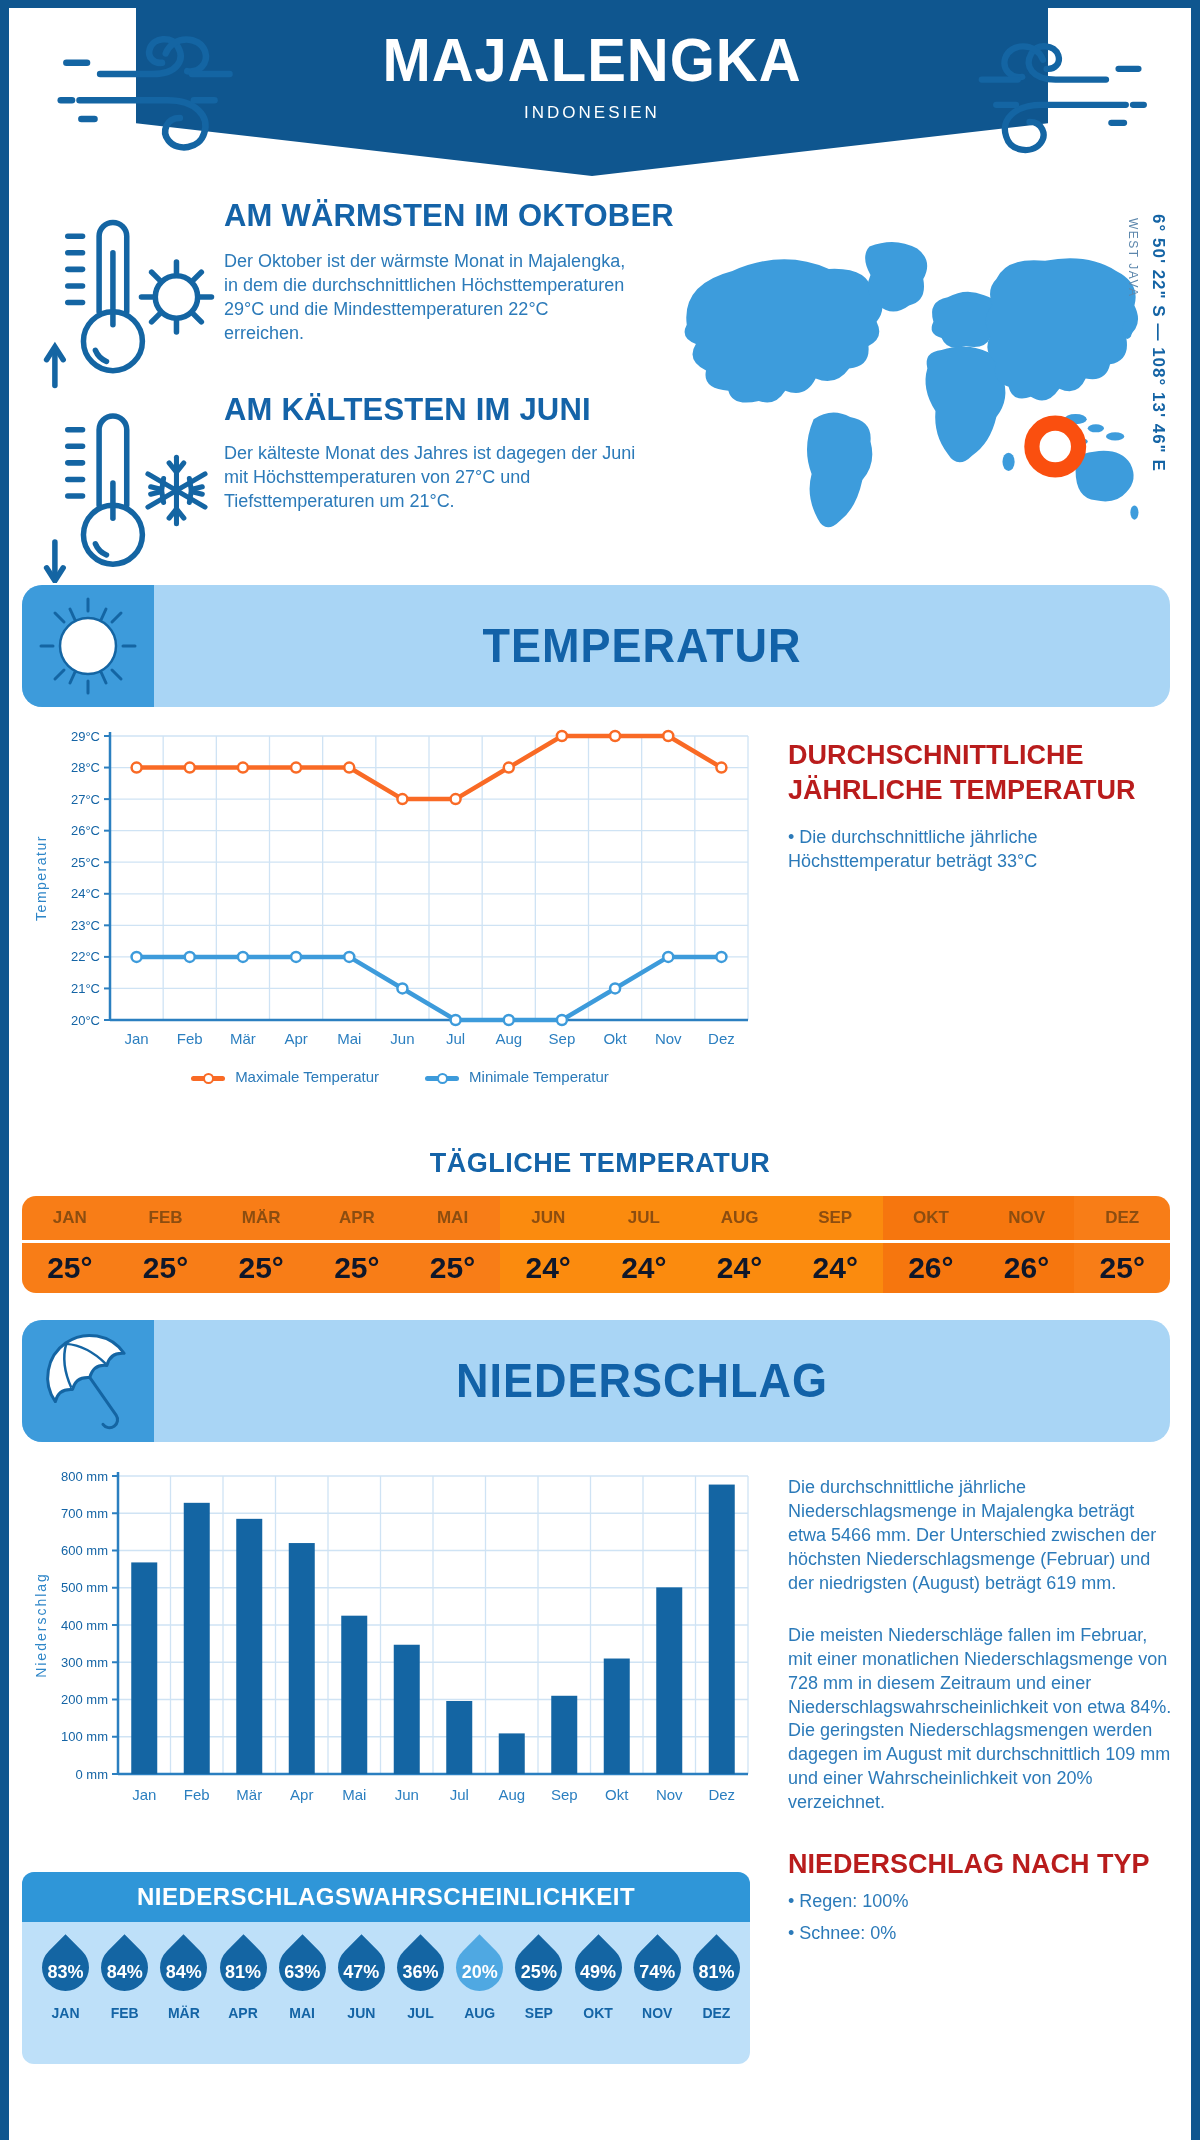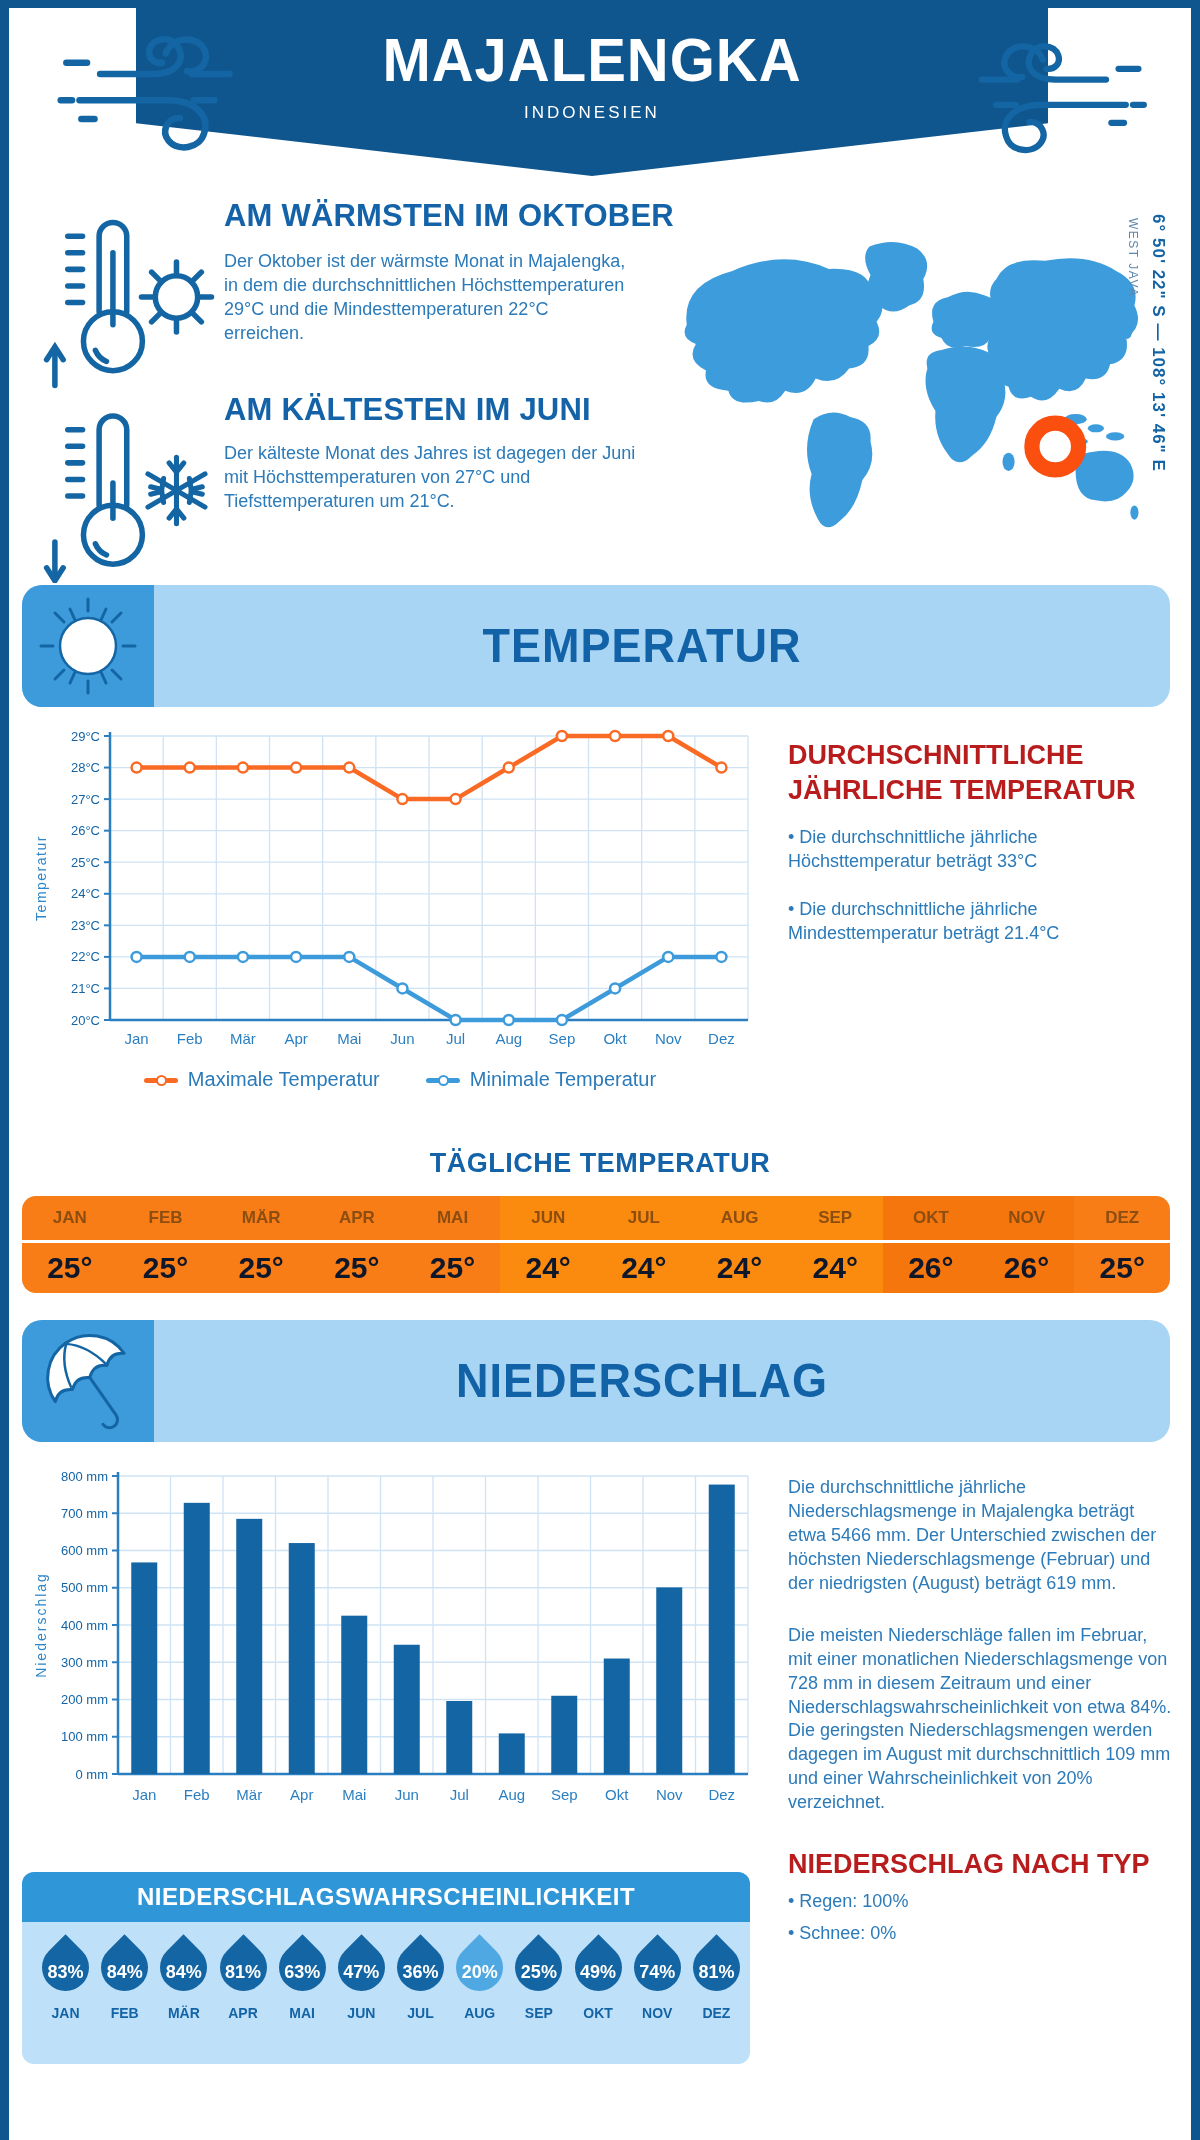--- a/index.html
+++ b/index.html
@@ -30,21 +30,21 @@
   .rcol p{margin:24px 0 0 0;}
   .rcol p.first{margin-top:18px;}
   
   .daily-title{position:absolute;left:0;right:0;text-align:center;color:#1463A8;font-weight:bold;font-size:27px;letter-spacing:.5px;}
   .dtable{position:absolute;left:22px;width:1148px;height:97px;border-radius:14px;overflow:hidden;display:flex;}
   .dcol{flex:1;display:flex;flex-direction:column;}
   .dcol .m{height:44px;display:flex;align-items:center;justify-content:center;color:#8C4D10;font-weight:bold;font-size:17px;
            border-bottom:3px solid #fff;}
   .dcol .v{flex:1;display:flex;align-items:center;justify-content:center;color:#0f172a;font-weight:bold;font-size:30px;}
   
-  .legend{position:absolute;display:flex;justify-content:center;align-items:center;gap:46px;color:#2B7AB9;font-size:20px;}
+  .legend{position:absolute;display:flex;justify-content:center;align-items:center;gap:46px;color:#2B7AB9;font-size:15px;}
   .lswatch{display:inline-block;width:34px;height:5px;border-radius:3px;position:relative;margin-right:10px;vertical-align:middle;}
   .lswatch i{position:absolute;left:12px;top:-3px;width:7px;height:7px;border-radius:50%;background:#fff;border:2.5px solid currentColor;display:block;}
   .plegend-sq{display:inline-block;width:12px;height:12px;background:#1465A3;margin-right:8px;vertical-align:-1px;}
   
   .prob{position:absolute;left:22px;top:1872px;width:728px;height:192px;background:#BEE0F9;border-radius:12px;overflow:hidden;}
   .prob .phead{height:50px;background:#2F96D8;color:#fff;display:flex;align-items:center;justify-content:center;
                font-weight:bold;font-size:24px;letter-spacing:.5px;transform-origin:center;}
   .drops{display:flex;justify-content:space-between;padding:6px 6px 0 16px;}
   .dropwrap{width:55px;position:relative;text-align:center;}
   .drop{width:47px;height:47px;margin:16px auto 0 auto;background:#1465A3;border-radius:0 50% 50% 50%;transform:rotate(45deg);}
@@ -287,21 +287,20 @@
       </svg>
   </div>
   <div class="legend" id="tlegend" style="left:60px;top:1068px;width:680px;">
       <span><span class="lswatch" style="background: rgb(249, 106, 37); color: rgb(249, 106, 37);"><i></i></span><span>Maximale Temperatur</span></span>
       <span><span class="lswatch" style="background: rgb(61, 155, 219); color: rgb(61, 155, 219);"><i></i></span><span>Minimale Temperatur</span></span>
     </div>
 
   <div class="rcol" style="top:738px;">
     <div class="rhead">DURCHSCHNITTLICHE JÄHRLICHE TEMPERATUR</div>
     <p class="first">• Die durchschnittliche jährliche Höchsttemperatur beträgt 33°C</p>
-    <p>• Die durchschnittliche jährliche Mindesttemperatur beträgt 21.4°C</p>
   </div>
 
   <div class="daily-title" style="top:1148px;">TÄGLICHE TEMPERATUR</div>
   <div class="dtable" id="dtable" style="top:1196px;">
       <div class="dcol" style="background: rgb(248, 125, 23);">
         <div class="m">JAN</div>
         <div class="v">25°</div>
       </div>
       <div class="dcol" style="background: rgb(248, 125, 23);">
         <div class="m">FEB</div>

